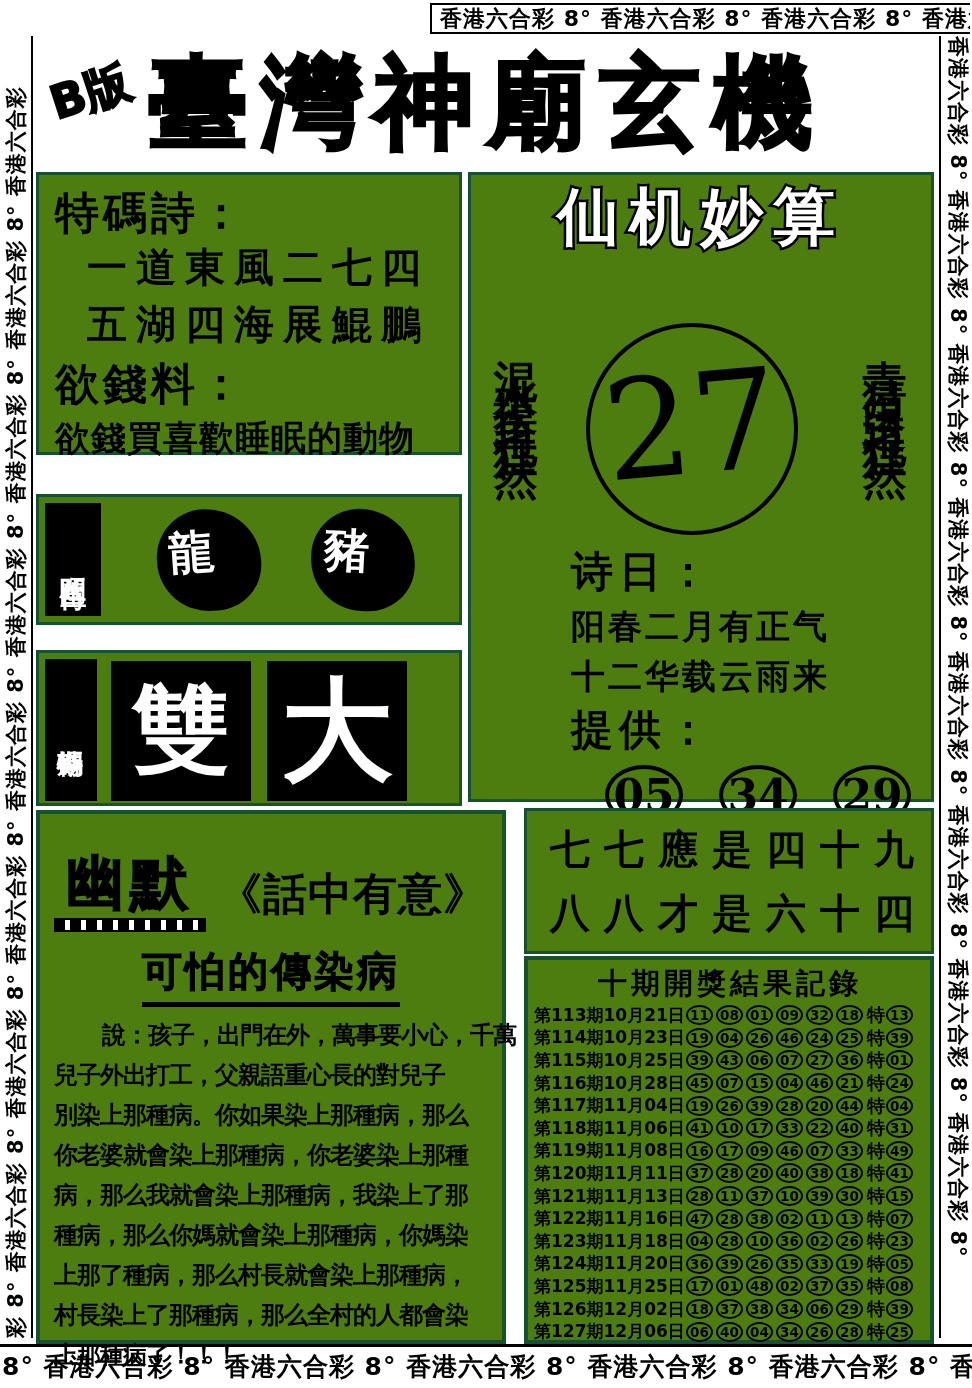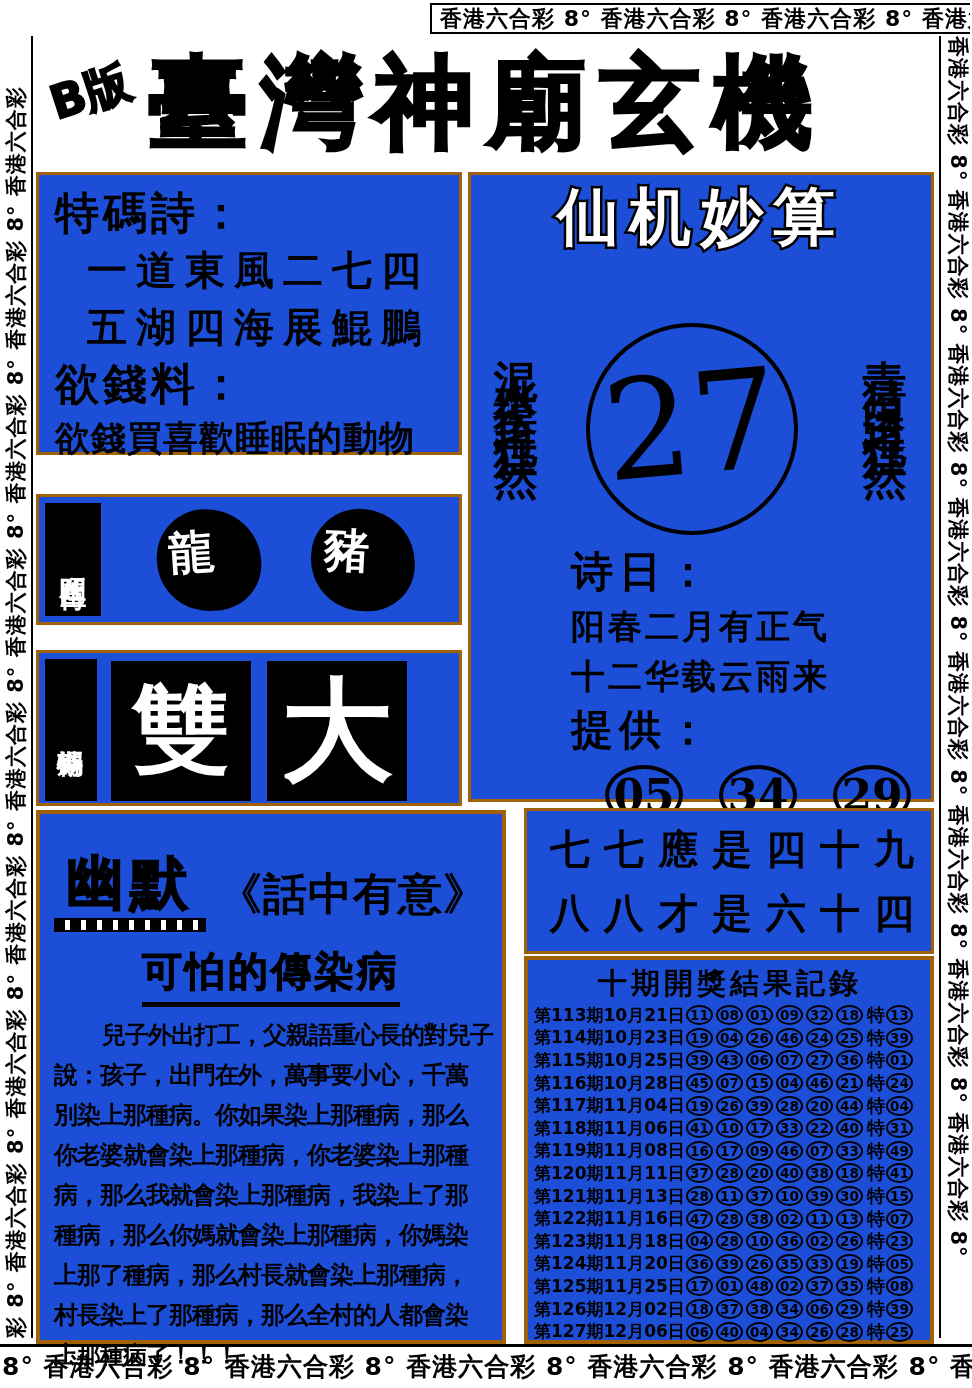--- a/index.html
+++ b/index.html
@@ -33,25 +33,25 @@
   .masthead { position:absolute; left:40px; top:46px; width:884px; height:122px; }
   .edition {
     position:absolute; left:10px; top:16px; font-size:46px; font-weight:900;
     transform:rotate(-18deg); -webkit-text-stroke:2px #000;
   }
   .main-title {
     position:absolute; left:108px; top:2px; font-size:100px; font-weight:900;
     letter-spacing:13px; line-height:110px; white-space:nowrap;
     -webkit-text-stroke:3px #000;
   }
-  .box { position:absolute; border:3px solid #a16207; background:#1d4ed8; }
+  .box { position:absolute; border:3px solid #14532d; background:#4d7c0f; }
   
   .poem-box { left:36px; top:172px; width:426px; height:283px; padding:10px 12px 0 16px; }
   .pb-label { font-family:"Liberation Serif", serif; font-weight:bold; font-size:44px; line-height:57px; letter-spacing:4px; }
-  .pb-poem  { font-family:Liberation Serif, serif; font-weight:bold; font-size:40px; line-height:57px; letter-spacing:9px; margin-left:32px; white-space:nowrap; }
+  .pb-poem  { font-family:Liberation Mono, monospace; font-weight:bold; font-size:40px; line-height:57px; letter-spacing:9px; margin-left:32px; white-space:nowrap; }
   .pb-hint  { font-family:"Liberation Serif", serif; font-weight:bold; font-size:35px; line-height:52px; letter-spacing:1px; white-space:nowrap; }
   
   .zodiac-box { left:36px; top:494px; width:426px; height:131px; }
   .v-label {
     position:absolute; background:#000; color:#fff; display:flex; align-items:center; justify-content:center;
     writing-mode:vertical-rl; text-orientation:upright; font-weight:bold;
   }
   .zodiac-box .v-label { left:6px; top:6px; width:56px; height:113px; font-size:27px; letter-spacing:2px; }
   .stamp {
     position:absolute; top:12px; width:104px; height:102px; background:#000; color:#fff;
@@ -175,22 +175,22 @@
   <div class="box humor-box">
     <div class="humor-head">
       <div class="humor-title-wrap">
         <div class="humor-title">幽默</div>
         <div class="diamond-band"></div>
       </div>
       <div class="humor-sub">《話中有意》</div>
     </div>
     <div class="story-title">可怕的傳染病</div>
     <div class="joke-body">
+        <div class="joke-line">說：孩子，出門在外，萬事要小心，千萬</div>
         <div class="joke-line">兒子外出打工，父親語重心長的對兒子</div>
-        <div class="joke-line">說：孩子，出門在外，萬事要小心，千萬</div>
         <div class="joke-line">別染上那種病。你如果染上那種病，那么</div>
         <div class="joke-line">你老婆就會染上那種病，你老婆染上那種</div>
         <div class="joke-line">病，那么我就會染上那種病，我染上了那</div>
         <div class="joke-line">種病，那么你媽就會染上那種病，你媽染</div>
         <div class="joke-line">上那了種病，那么村長就會染上那種病，</div>
         <div class="joke-line">村長染上了那種病，那么全村的人都會染</div>
         <div class="joke-line">上那種病了！！！</div>
       </div>
   </div>
 

